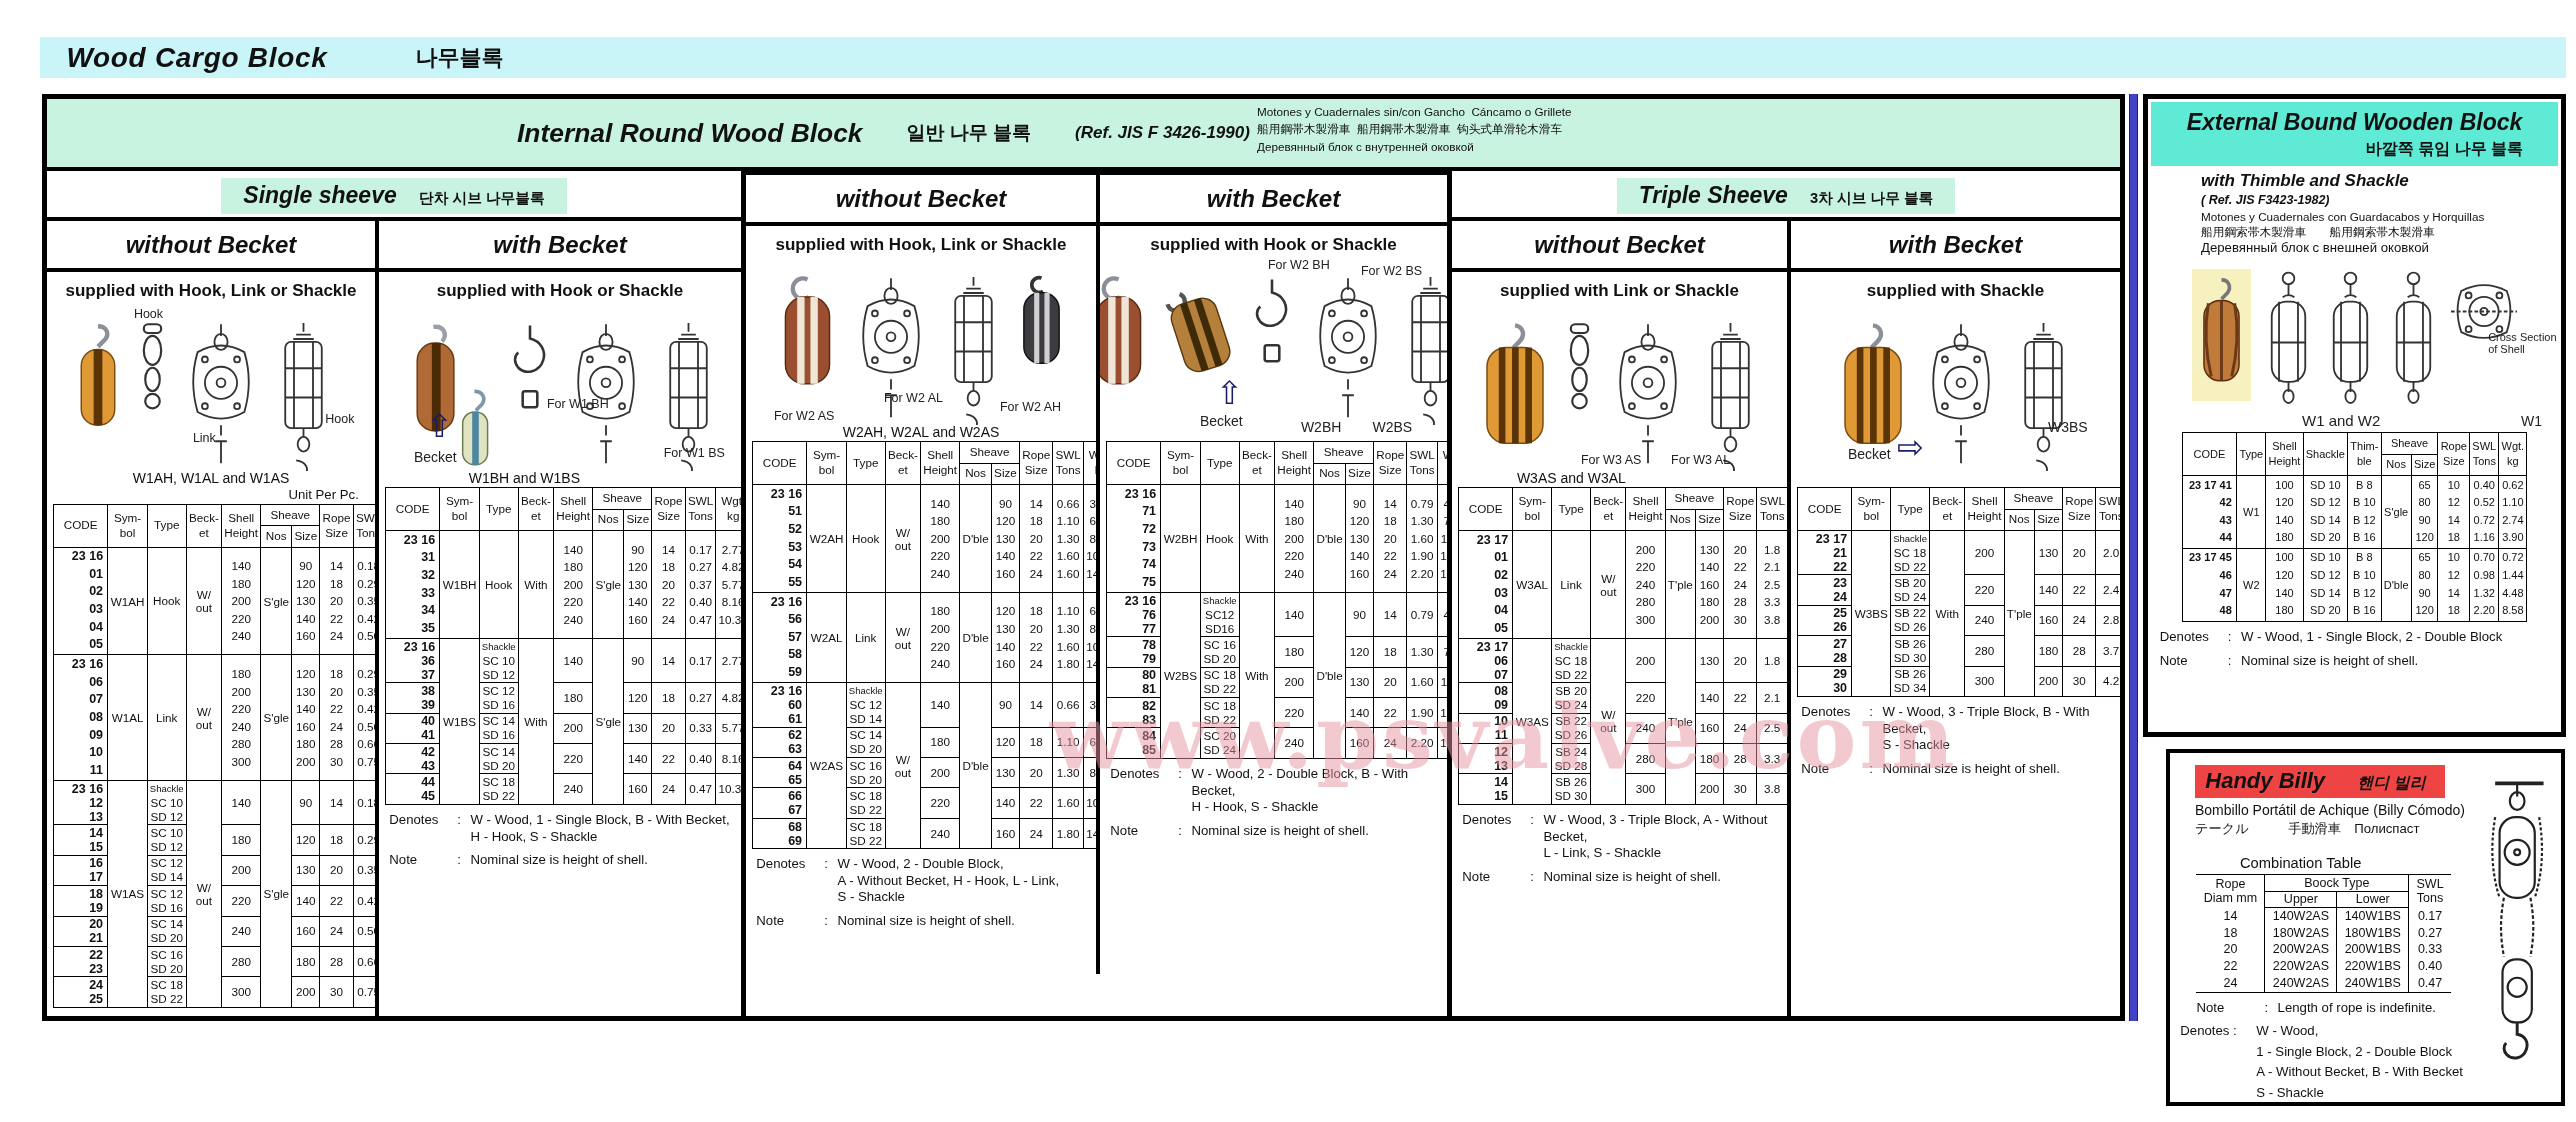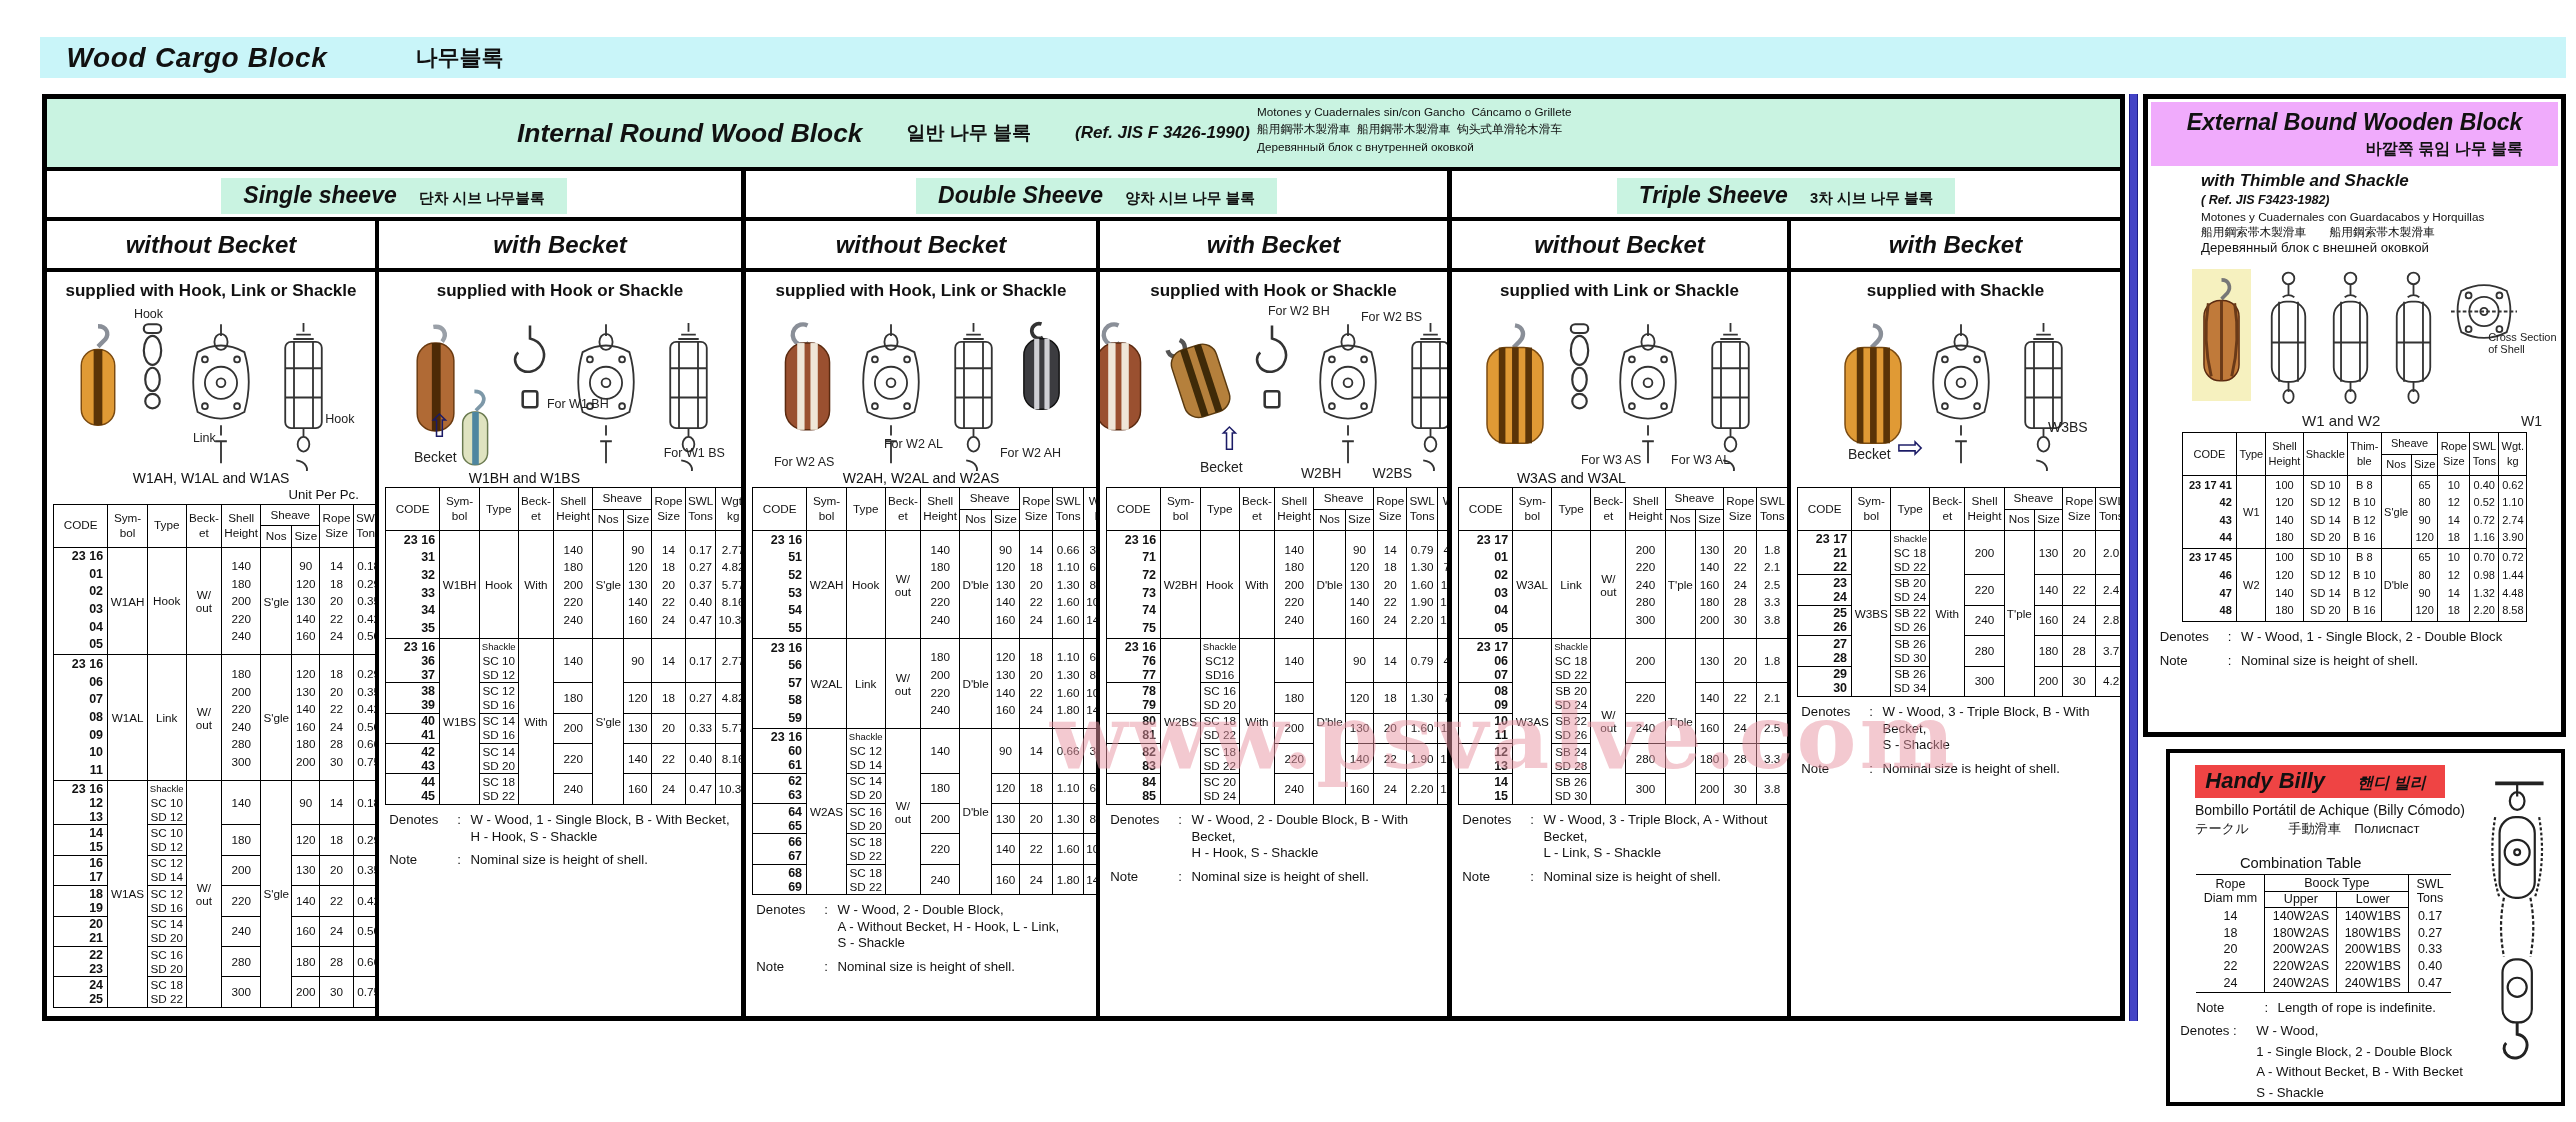--- a/index.html
+++ b/index.html
@@ -67,21 +67,21 @@
   .dsep{width:13.2px;flex:none;}
   .dtext{white-space:pre-line;}
 
   
   .blue-stripe{position:absolute;left:2129px;top:94px;width:8.8px;height:927px;
                background:#4343c6;border-left:1.5px solid #1d1d8a;border-right:1.5px solid #1d1d8a;box-sizing:border-box;}
 
   
   .right-panel{position:absolute;left:2143px;top:94px;width:423px;height:643px;
                border:5.1px solid #000;box-sizing:border-box;background:#fff;}
-  .rp-head{background:#f0abfc;margin:2.9px 2.9px 0 2.9px;padding:7.3px 0 5.9px 0;text-align:center;}
+  .rp-head{background:#5eead4;margin:2.9px 2.9px 0 2.9px;padding:7.3px 0 5.9px 0;text-align:center;}
   .rp-title{font-style:italic;font-weight:bold;font-size:23px;display:block;}
   .rp-kr{font-weight:bold;font-size:16px;display:block;text-align:right;padding-right:35px;margin-top:2.9px;}
   .rp-sub{padding:4.4px 7.3px 0 53px;line-height:1.3;}
   .rp-s1{font-style:italic;font-weight:bold;font-size:17px;}
   .rp-s2{font-style:italic;font-weight:bold;font-size:12.5px;}
   .rp-s3{font-size:11.7px;}
   .rp-s4{font-size:11.7px;}
   .rp-s5{font-size:13.2px;}
   .rp-illus{position:relative;height:176px;}
   .rp-illus .figrow{top:13.2px;gap:11.7px;}
@@ -475,24 +475,20 @@
           <div class="denotes">
               <span class="dlabel">Note</span>
               <span class="dsep">:</span>
               <span class="dtext">Nominal size is height of shell.</span>
             </div>
         </div>
       </div>
     </div>
 
     <div class="section sec-two">
-      <div class="sec-top"><span class="sec-pill">
-        <span class="sec-title">Double Sheeve</span>
-        <span class="sec-kr">양차 시브 나무 블록</span>
-      </span></div>
       <div class="becket-head">
         <div class="bh-cell bh-left">without Becket</div>
         <div class="bh-cell bh-right">with Becket</div>
       </div>
       <div class="sub-cols">
         <div class="sub sub-first">
           <div class="supplied">supplied with Hook, Link or Shackle</div>
           <div class="illus">
             <div class="figrow">
                 <span>

